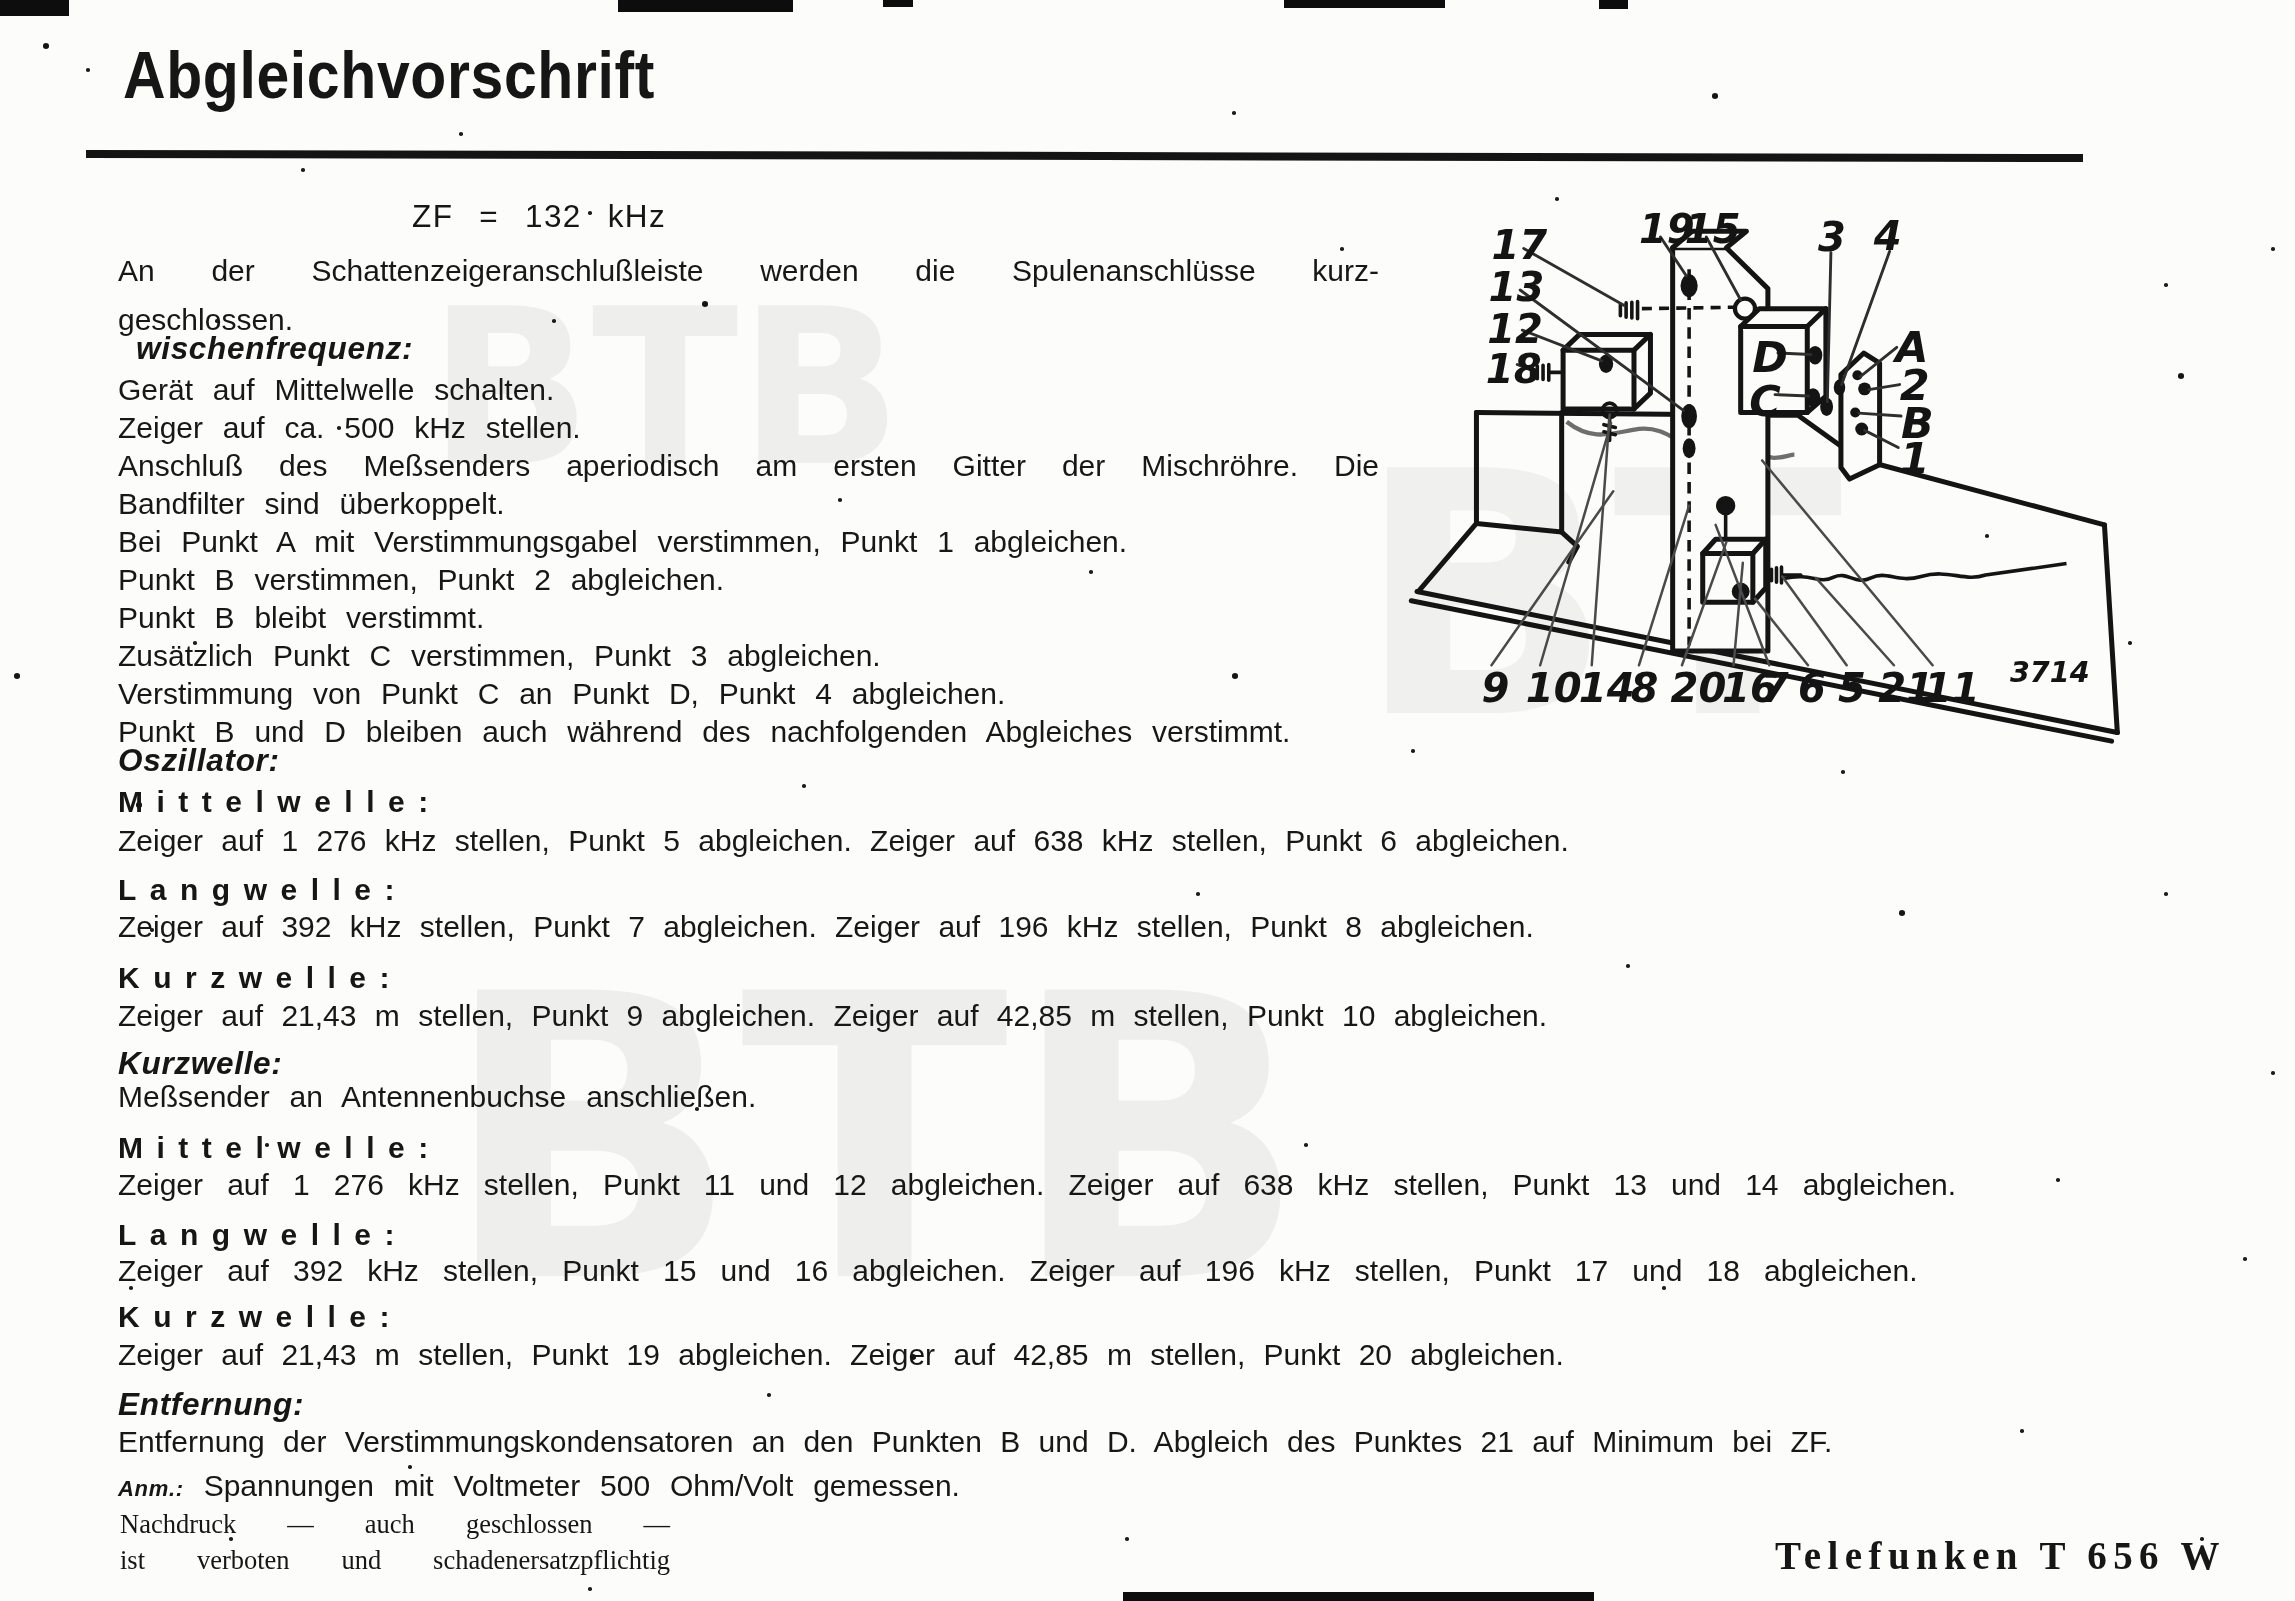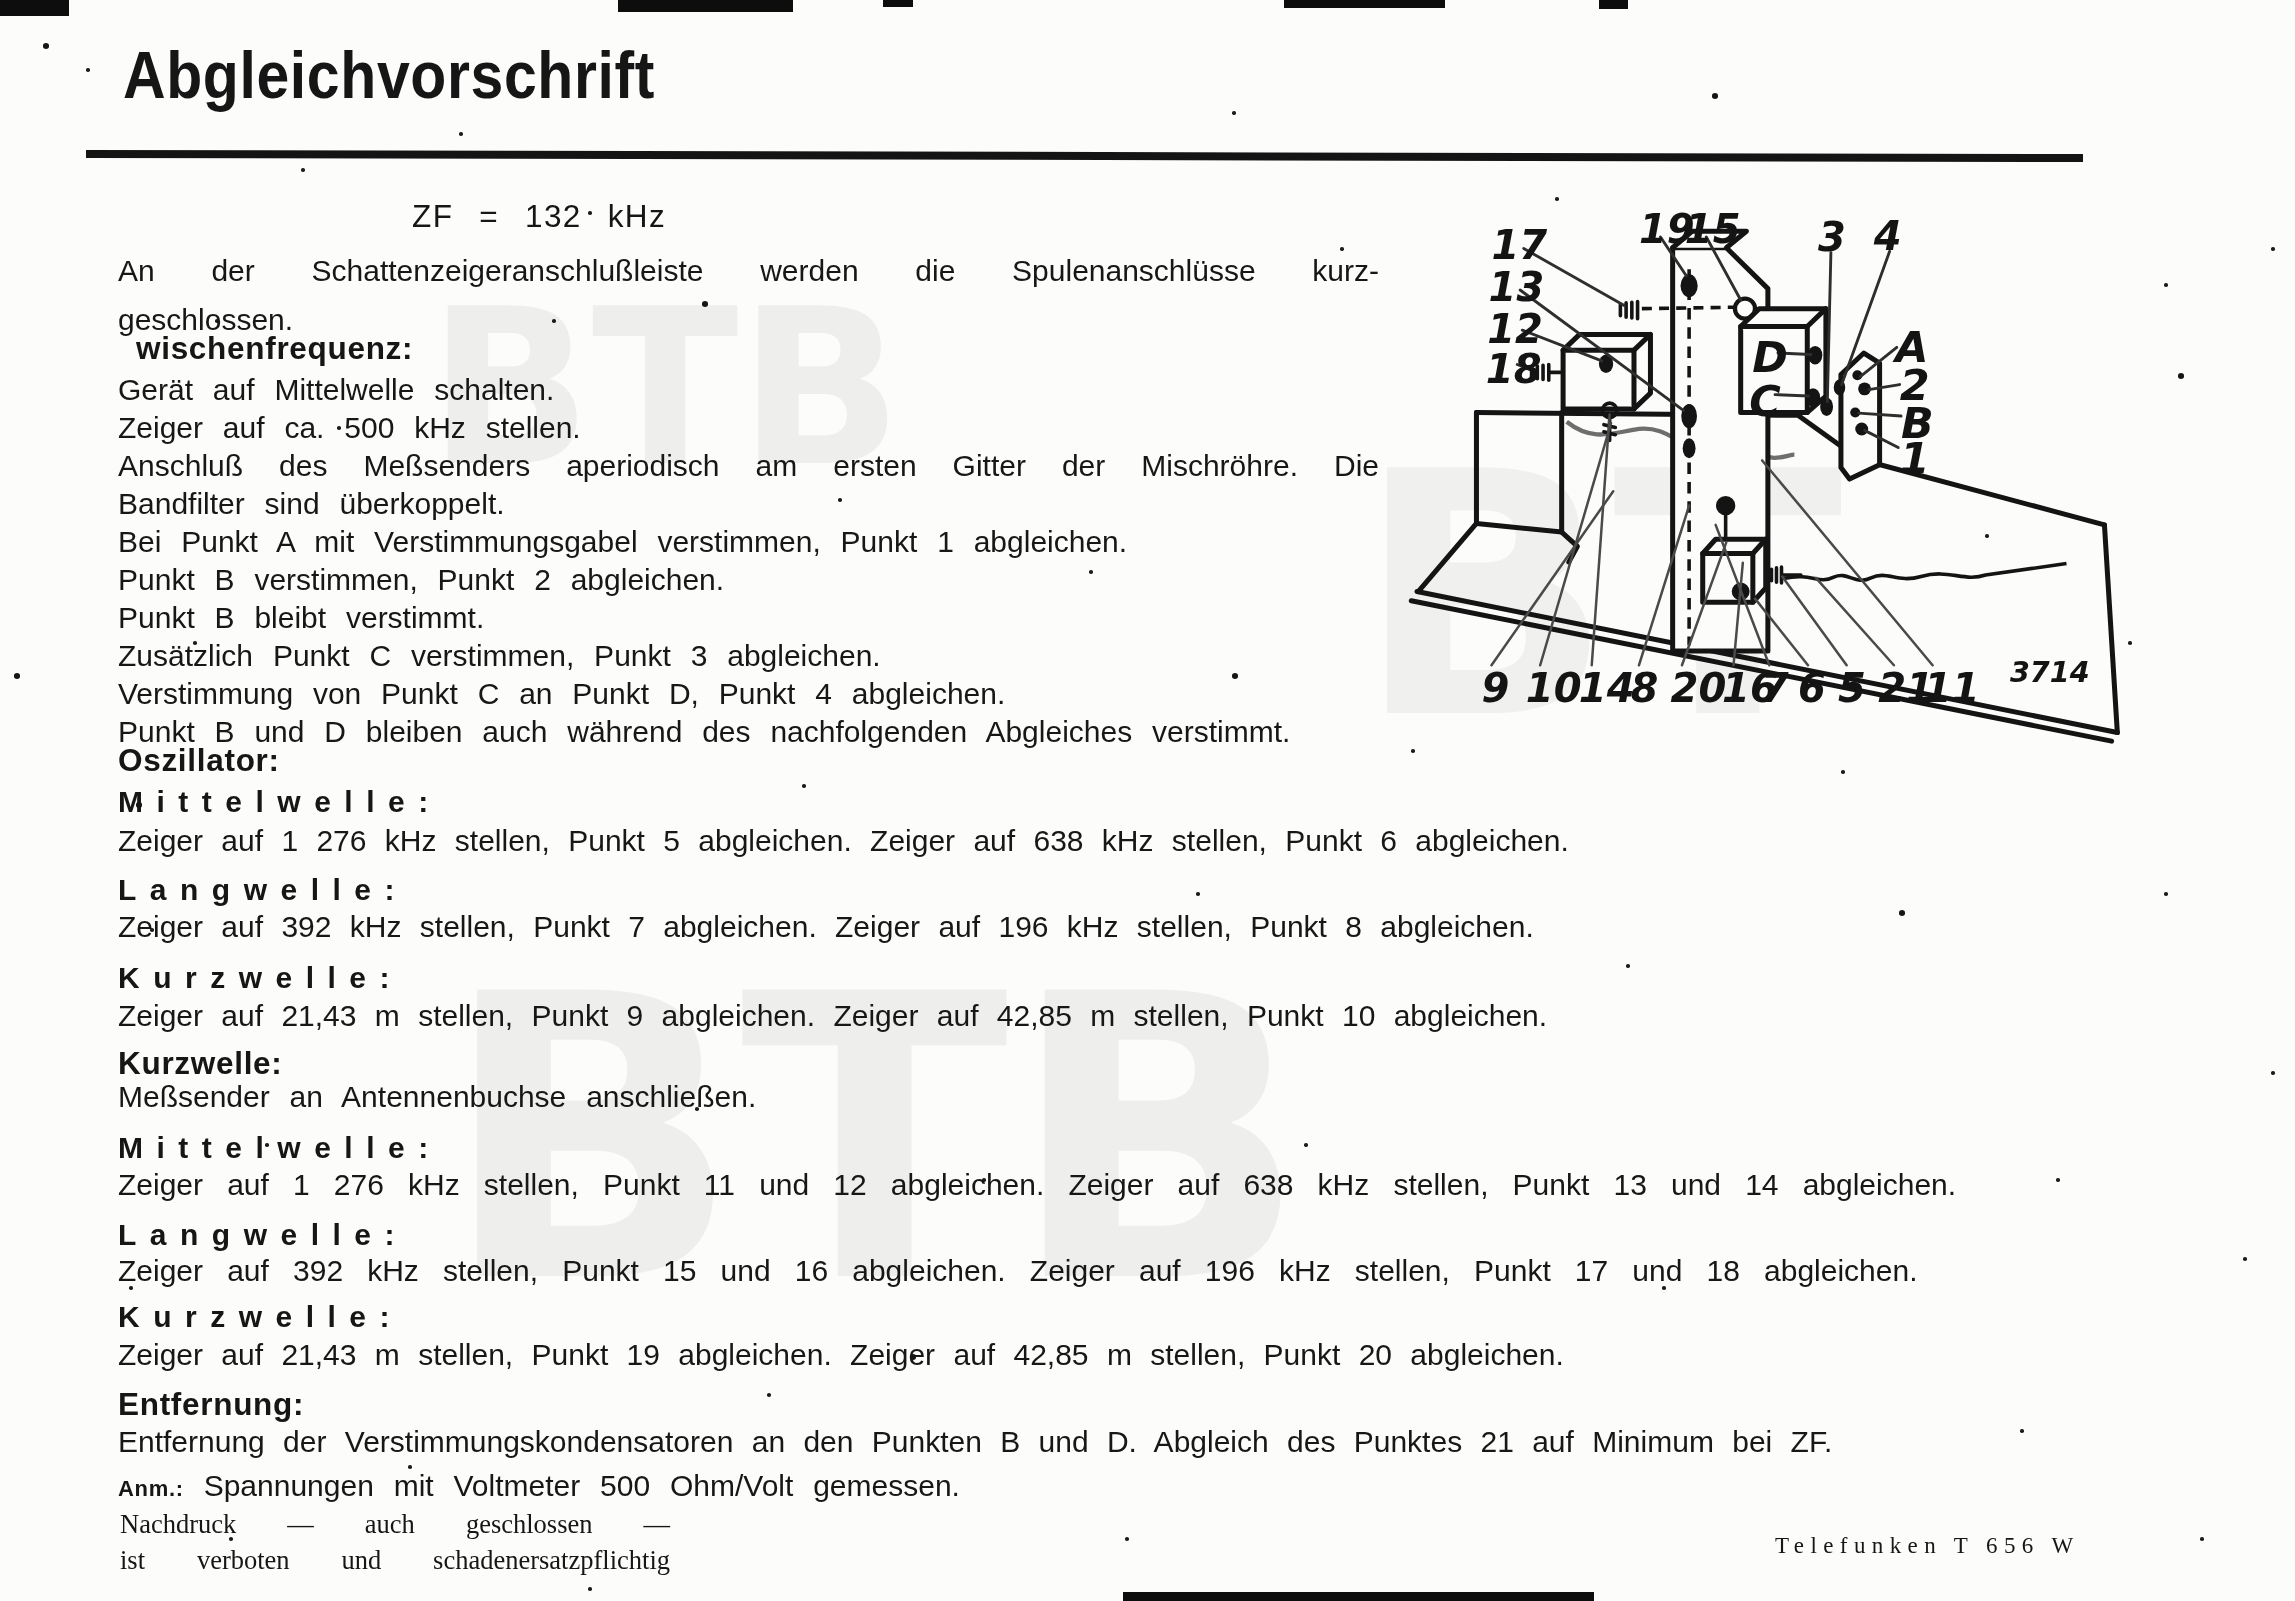--- a/index.html
+++ b/index.html
@@ -12,30 +12,30 @@
   
   #title{
     left:123px;top:36px;font-size:67px;font-weight:bold;letter-spacing:0.7px;
     transform:scaleX(.88);transform-origin:left top;white-space:nowrap;
   }
   #title-rule{left:86px;top:152px;width:1997px;height:7.9px;background:#141414;transform:rotate(.12deg);}
   
   .body-line{font-size:30px;line-height:38px;white-space:nowrap;word-spacing:11.5px;color:#171717;}
   .wrapcol{width:1261px;}
   .jl{white-space:normal;text-align:justify;text-align-last:justify;word-spacing:normal;}
-  .head{font-size:31.5px;font-weight:bold;letter-spacing:0.7px;white-space:nowrap;}
+  .head{font-size:31.5px;font-weight:bold;letter-spacing:0.7px;white-space:nowrap;font-style:italic;}
   .spacedhead{font-size:30px;font-weight:bold;letter-spacing:.45em;white-space:nowrap;}
   .stretch{word-spacing:10px;}
   .stretch2{word-spacing:15.8px;}
   #zf-line{left:412px;top:198px;font-size:31.5px;word-spacing:15.8px;letter-spacing:1.4px;white-space:nowrap;}
   
   .serif{font-family:"Liberation Serif",serif;}
   #footer-left{left:120px;top:1506px;width:550px;font-size:26.5px;line-height:36px;}
   #footer-left .fl{text-align:justify;text-align-last:justify;}
-  #footer-right{left:1775px;top:1533px;font-size:23px;letter-spacing:6.4px;font-weight:normal;white-space:nowrap;}
+  #footer-right{left:1775px;top:1533px;font-size:39px;letter-spacing:6.4px;font-weight:bold;white-space:nowrap;}
   
   .wm{color:#000;opacity:.05;font-weight:bold;font-family:"DejaVu Sans",sans-serif;line-height:1;white-space:nowrap;}
   #wm1{left:428px;top:281px;font-size:215px;}
   #wm2{left:441px;top:944px;font-size:393px;}
   #wm3{left:1356px;top:428px;font-size:337px;width:516px;overflow:hidden;opacity:.045;}
   
   .bar{background:#0d0d0d;}
   .speck{width:3.6px;height:3.6px;border-radius:50%;background:#1c1c1c;
     box-shadow:215px 100px #1c1c1c,373px 64px #1c1c1c,502px 143px #1c1c1c,824px 86px #1c1c1c,
     1146px 43px #1c1c1c,1469px 129px #1c1c1c,1791px 86px #1c1c1c,2078px 215px #1c1c1c,

